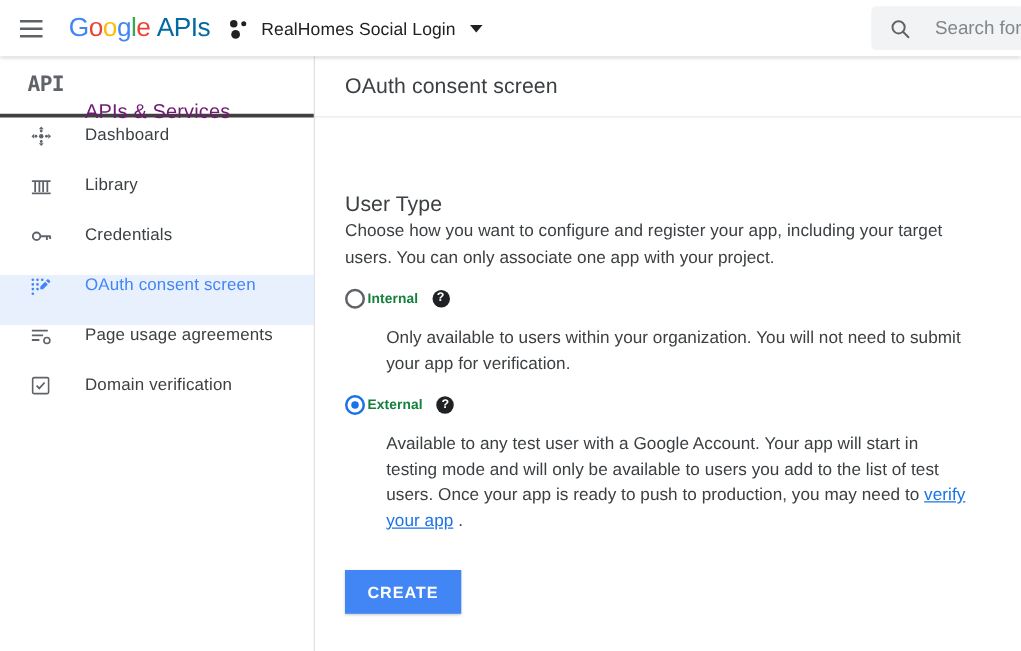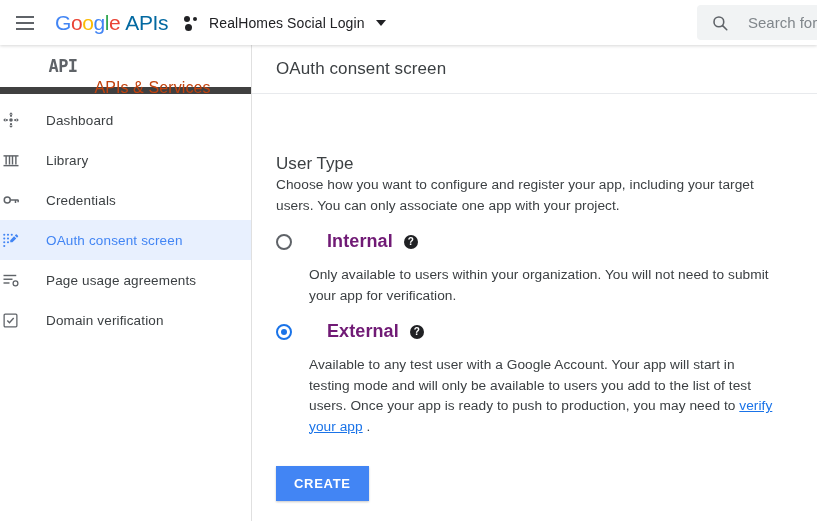--- a/index.html
+++ b/index.html
@@ -115,46 +115,45 @@
     top: 45px; left: 0;
     width: 252px; height: 476px;
     background: #ffffff;
     border-right: 1px solid #e0e0e0;
     z-index: 10;
   }
   #api-header {
     height: 49px;
     display: flex;
     align-items: center;
-    padding-left: 8px;
-    border-bottom: 7px solid #404040;
-    justify-content: center;
+    padding-left: 22px;
+    border-bottom: 3px solid #404040;
   }
   #api-badge {
     font-family: "DejaVu Sans Mono", monospace;
     font-size: 17px;
     font-weight: 700;
     color: #5f6368;
     letter-spacing: -0.5px;
     width: 32px;
     text-align: left;
   }
   #api-title {
     margin-left: 14px;
     font-size: 16px;
-    color: #c2410c;
+    color: #701a75;
     letter-spacing: 0.1px;
     margin-top: 43px;
   }
   #nav { padding-top: 6px; }
   .nav-item {
     display: flex;
-    align-items: center;
+    align-items: flex-start;
     height: 40px;
-    padding-left: 2px;
+    padding-left: 24px;
     cursor: pointer;
     position: relative;
   }
   .nav-item .nav-ico {
     width: 28px;
     flex: none;
     display: flex;
     align-items: center;
     justify-content: flex-start;
     color: #5f6368;
@@ -222,23 +221,23 @@
   .radio.checked { border-color: #1a73e8; }
   .radio.checked::after {
     content: "";
     position: absolute;
     left: 3px; top: 3px;
     width: 6px; height: 6px;
     border-radius: 50%;
     background: #1a73e8;
   }
   .radio-label {
-    margin-left: 35px;
-    font-size: 18px;
-    color: #701a75;
+    margin-left: 2px;
+    font-size: 11px;
+    color: #15803d;
     font-weight: 700;
     letter-spacing: 0.1px;
   }
   .help-ico {
     margin-left: 11px;
     width: 14px; height: 14px;
     border-radius: 50%;
     background: #202124;
     color: #ffffff;
     font-size: 10px;

